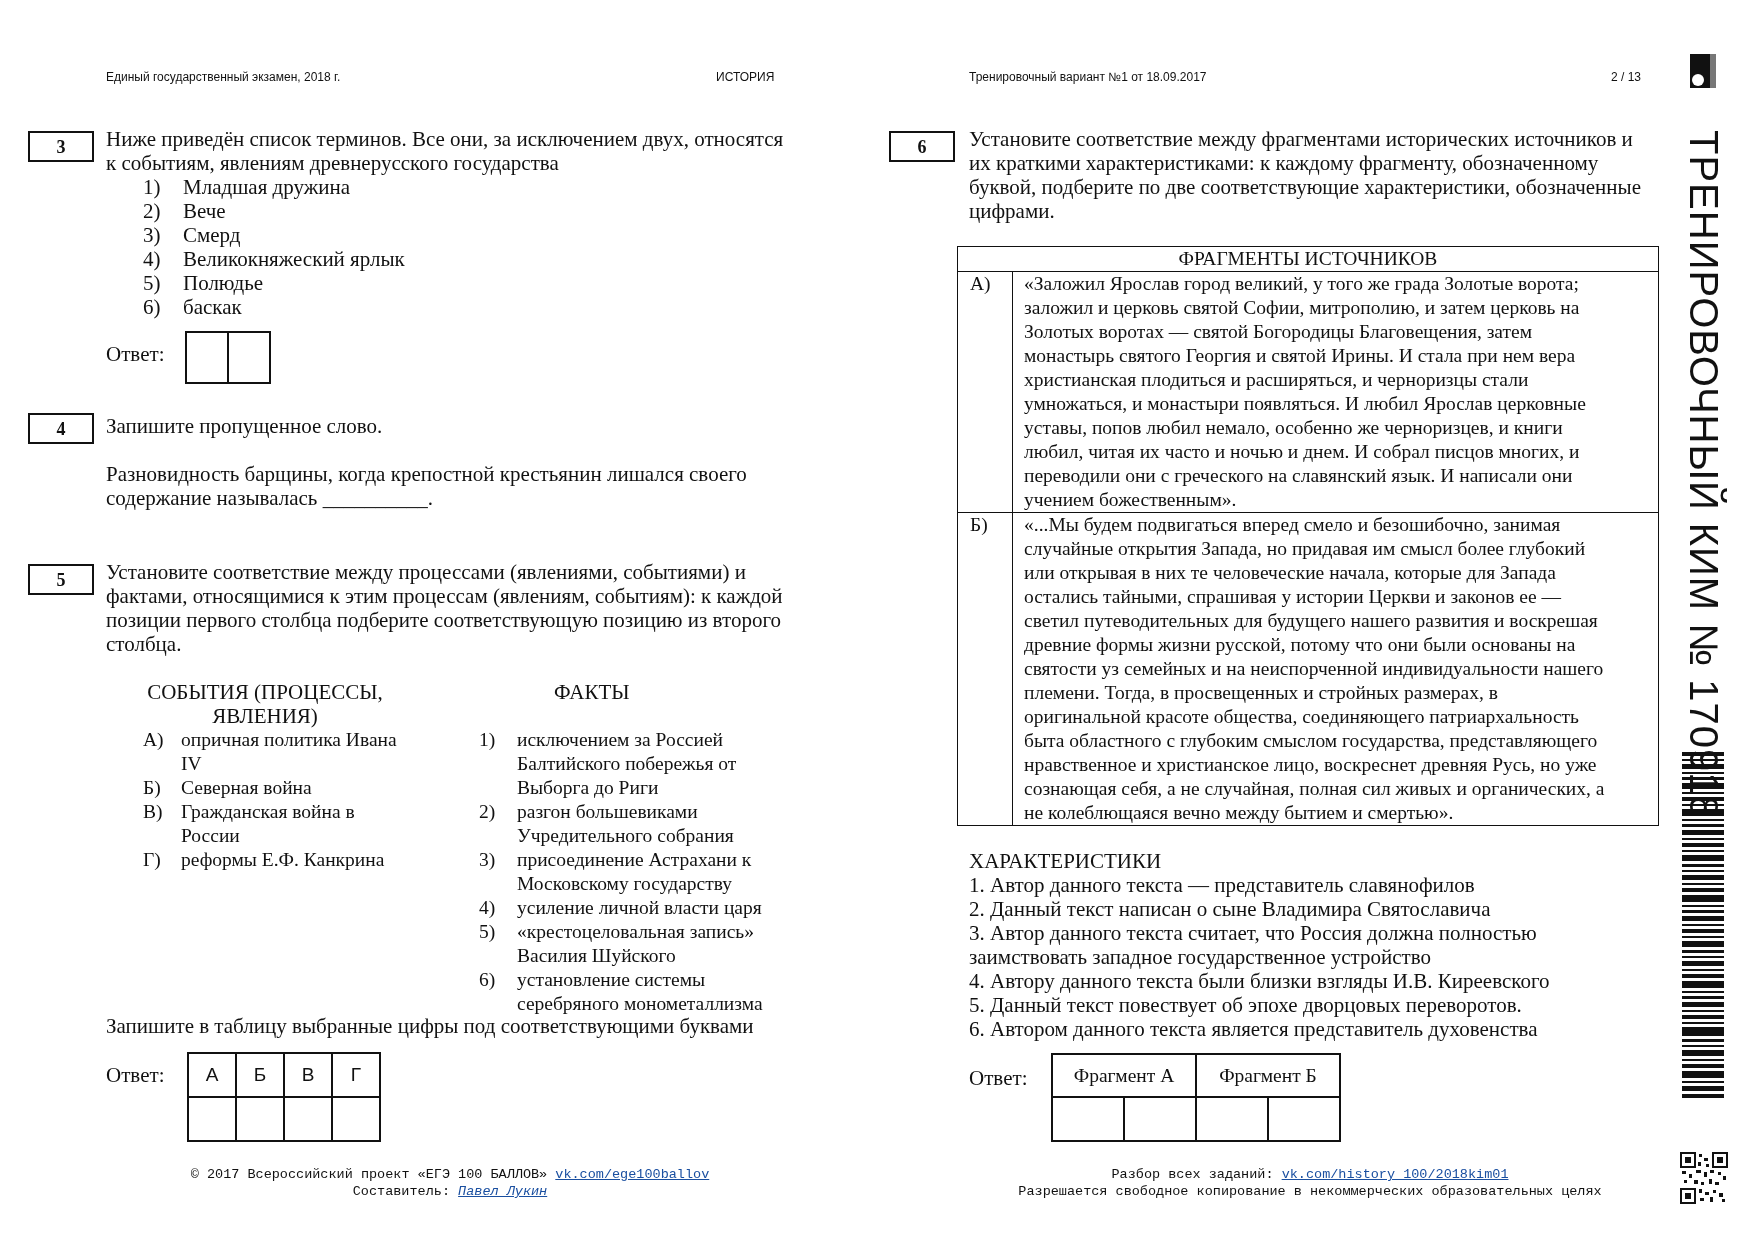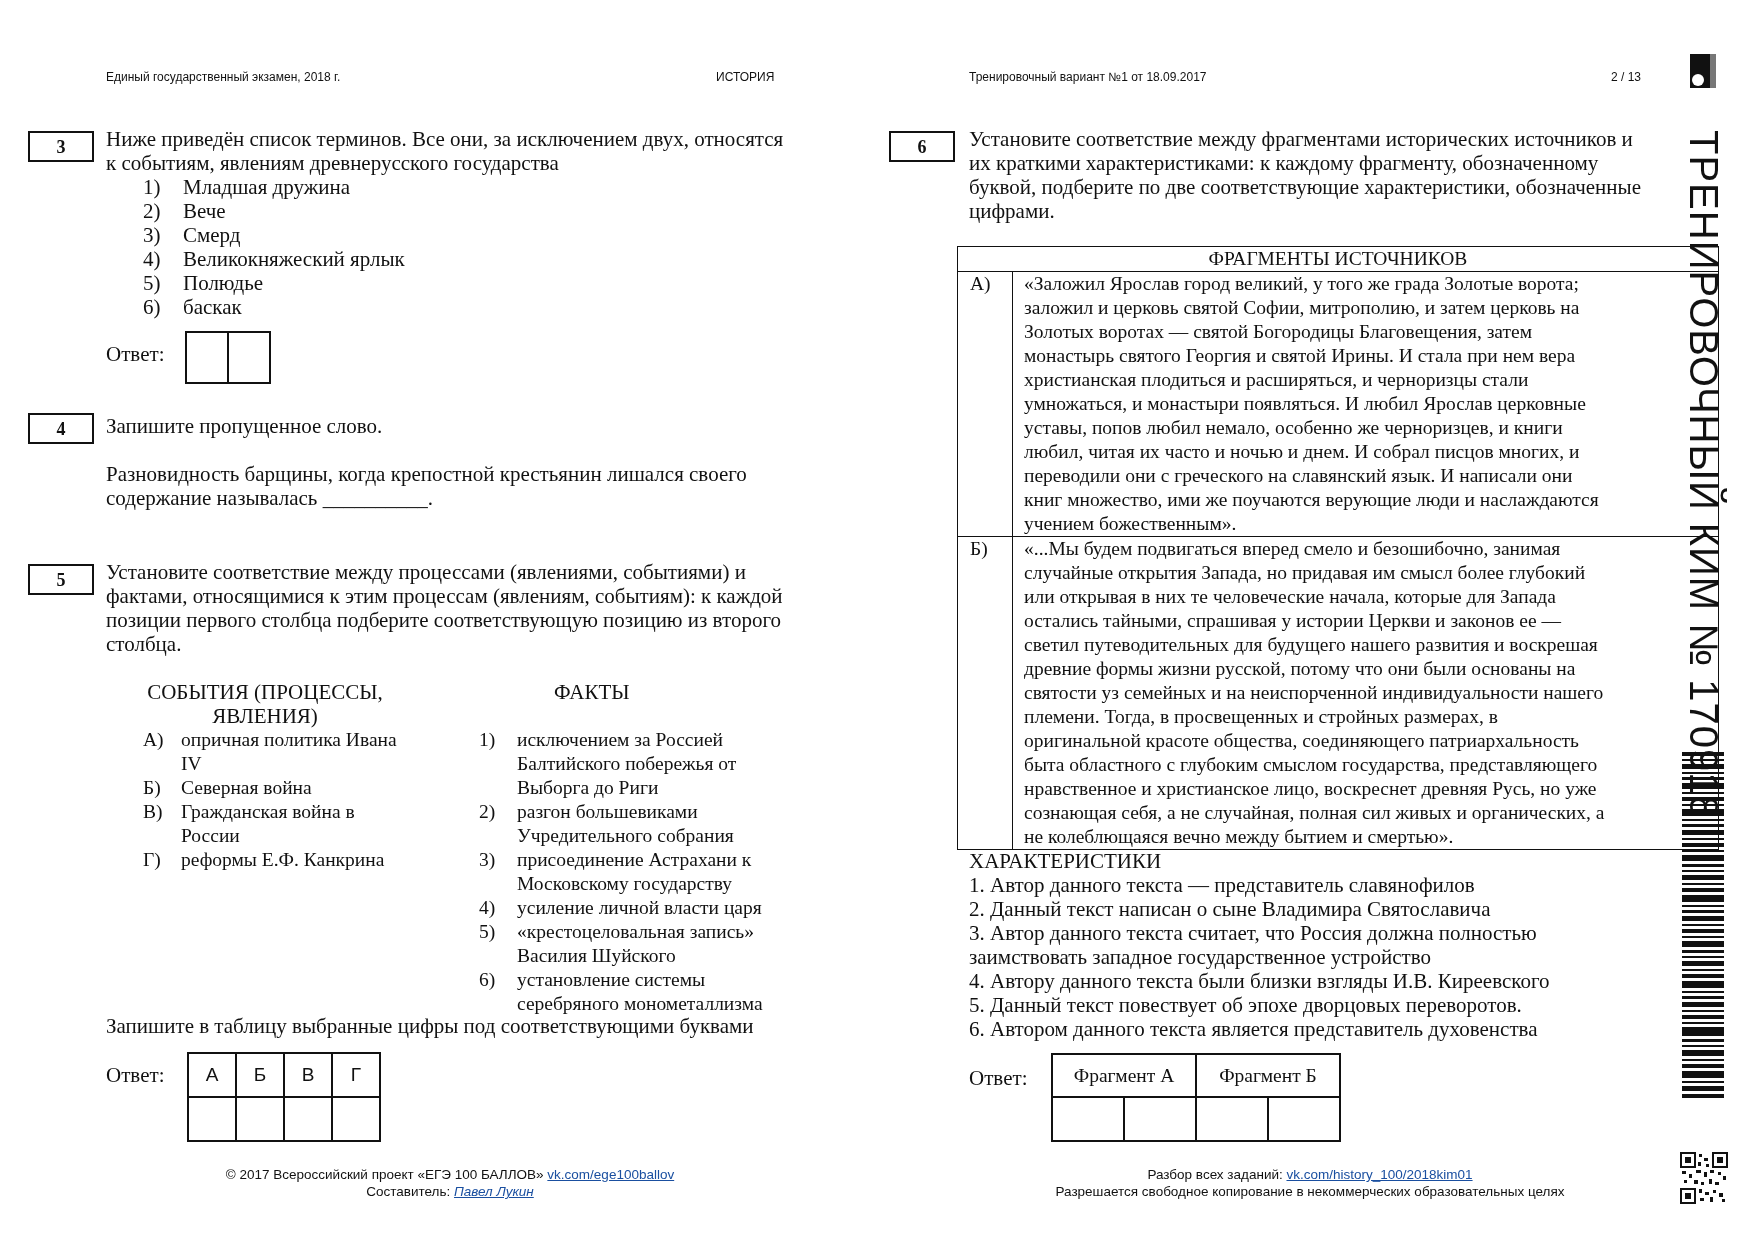--- a/index.html
+++ b/index.html
@@ -9,28 +9,28 @@
   .tnum{position:absolute;width:66px;height:31px;border:2px solid #111;box-sizing:border-box;font-weight:bold;font-size:18px;text-align:center;line-height:28px;}
   .txt{position:absolute;font-size:21px;line-height:24px;}
   .list .li{display:flex;height:24px;}
   .list .n{width:40px;}
   table.ans{border-collapse:collapse;position:absolute;}
   table.ans td{border:2px solid #111;padding:0;text-align:center;}
   .sans{font-family:"Liberation Sans",sans-serif;}
   .two{position:absolute;font-size:19.5px;line-height:24px;}
   .two .row{display:flex;}
   .two .lbl{width:38px;flex:none;}
-  .src{position:absolute;left:957px;top:246px;width:762px;border:1.5px solid #111;box-sizing:border-box;font-size:19.5px;line-height:24px;}
+  .src{position:absolute;left:957px;top:246px;width:702px;border:1.5px solid #111;box-sizing:border-box;font-size:19.5px;line-height:24px;}
   .src .head{text-align:center;border-bottom:1.5px solid #111;height:24px;}
   .src .frow{display:flex;}
   .src .frow + .frow{border-top:1.5px solid #111;}
   .src .letter{width:55px;flex:none;padding-left:12px;box-sizing:border-box;border-right:1.5px solid #111;}
   .src .body{padding-left:11px;padding-right:8px;flex:1;}
   .link{color:#1a4fa0;text-decoration:underline;}
-  .foot{font-family:Liberation Sans, sans-serif;font-size:13.5px;text-align:center;line-height:17px;position:absolute;}
+  .foot{font-family:Liberation Mono, monospace;font-size:13.5px;text-align:center;line-height:17px;position:absolute;}
   .vert{position:absolute;left:1680px;top:130px;width:46px;height:600px;}
   .vert span{position:absolute;left:50%;top:0;transform-origin:0 0;transform:rotate(90deg) translate(0,-50%);white-space:nowrap;font-family:"Liberation Sans",sans-serif;font-size:40px;letter-spacing:1px;}
 </style>
 </head>
 <body>
 
 <div class="abs hdr" style="left:106px;">Единый государственный экзамен, 2018 г.</div>
 <div class="abs hdr" style="left:716px;">ИСТОРИЯ</div>
 <div class="abs hdr" style="left:969px;">Тренировочный вариант №1 от 18.09.2017</div>
 <div class="abs hdr" style="left:1611px;">2 / 13</div>
@@ -313,21 +313,20 @@
     <div class="body">
       <div>«Заложил Ярослав город великий, у того же града Золотые ворота;</div>
         <div>заложил и церковь святой Софии, митрополию, и затем церковь на</div>
         <div>Золотых воротах — святой Богородицы Благовещения, затем</div>
         <div>монастырь святого Георгия и святой Ирины. И стала при нем вера</div>
         <div>христианская плодиться и расширяться, и черноризцы стали</div>
         <div>умножаться, и монастыри появляться. И любил Ярослав церковные</div>
         <div>уставы, попов любил немало, особенно же черноризцев, и книги</div>
         <div>любил, читая их часто и ночью и днем. И собрал писцов многих, и</div>
         <div>переводили они с греческого на славянский язык. И написали они</div>
-        <div>книг множество, ими же поучаются верующие люди и наслаждаются</div>
         <div>учением божественным».</div>
     </div>
   </div>
   <div class="frow">
     <div class="letter">Б)</div>
     <div class="body">
       <div>«...Мы будем подвигаться вперед смело и безошибочно, занимая</div>
         <div>случайные открытия Запада, но придавая им смысл более глубокий</div>
         <div>или открывая в них те человеческие начала, которые для Запада</div>
         <div>остались тайными, спрашивая у истории Церкви и законов ее —</div>

